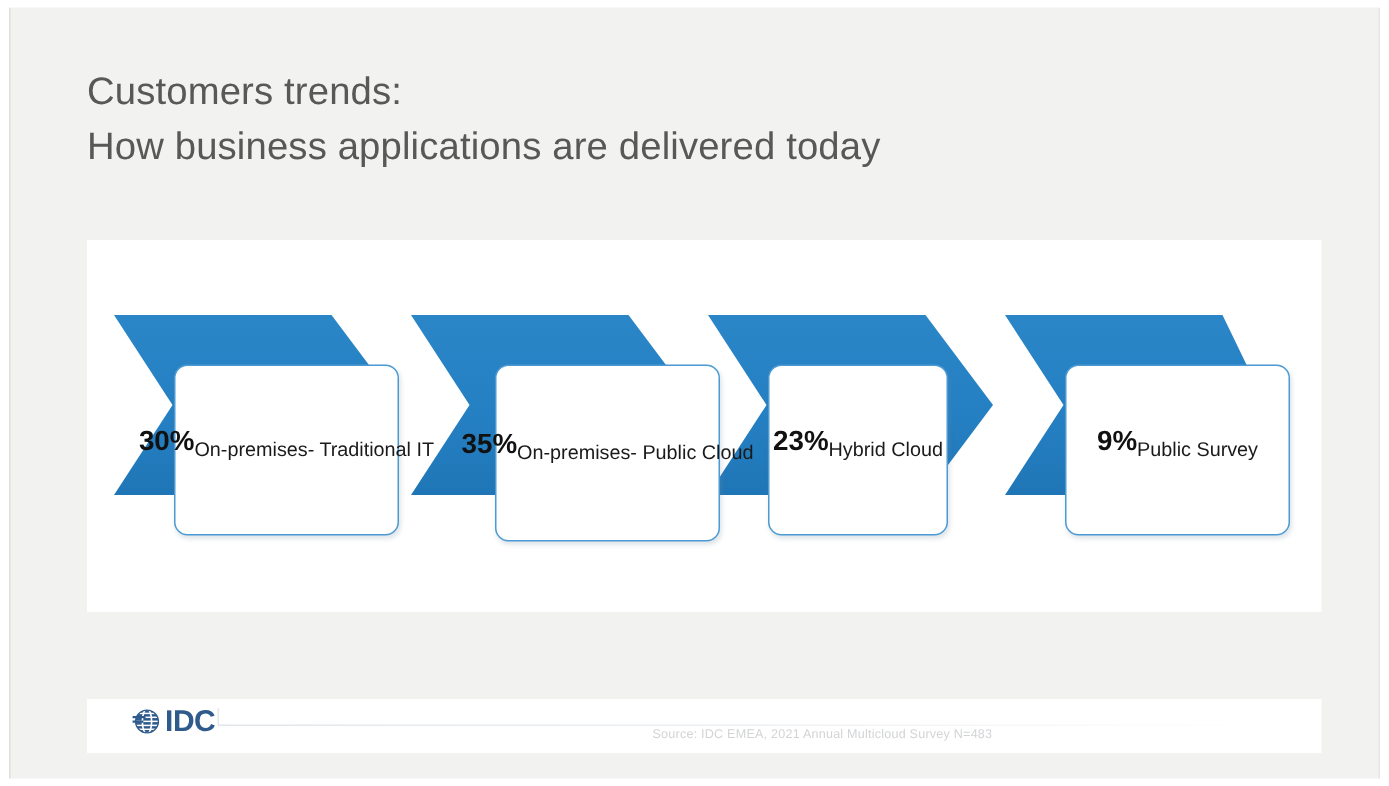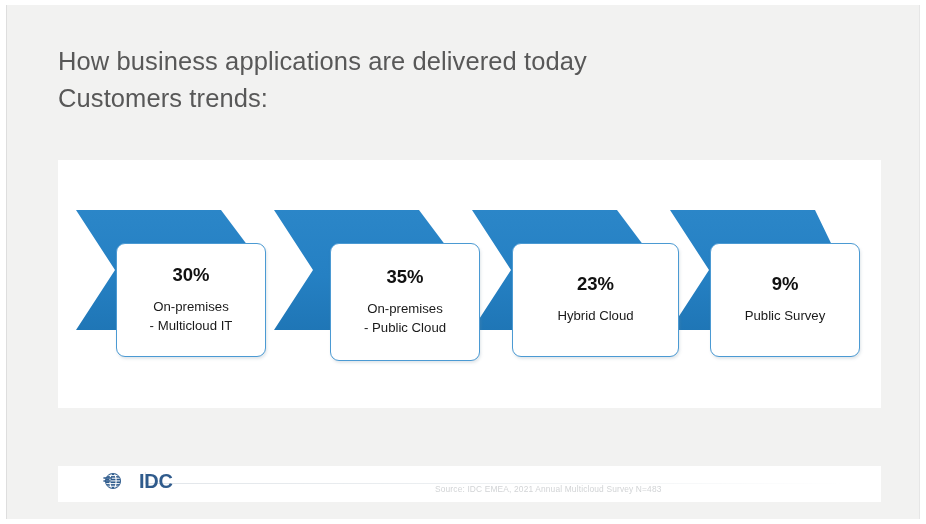--- a/index.html
+++ b/index.html
@@ -58,21 +58,21 @@
 
   
   .card {
     position: absolute;
     background: #ffffff;
     border: 1.6px solid #4b9ad3;
     border-radius: 9px;
     box-sizing: border-box;
     box-shadow: 1px 2px 3px rgba(120,140,160,0.22);
     display: flex;
-    flex-direction: column;
+    flex-direction: row;
     align-items: center;
     justify-content: center;
   }
   .card .pct {
     font-size: 18.5px;
     font-weight: bold;
     color: #111111;
     line-height: 20px;
     margin-bottom: 13px;
   }
@@ -99,24 +99,24 @@
   }
   #footer-divider::before{
     content:"";
     position:absolute;
     left:-1px; top:-11px;
     width: 1px; height: 12px;
     background:#e6e9ec;
   }
   #logo {
     position: absolute;
-    left: 96px; top: 465px;
+    left: 81px; top: 465px;
     display: flex;
     align-items: center;
-    gap: 15px;
+    gap: 1px;
   }
   #logo-text {
     font-size: 20px;
     font-weight: bold;
     color: #2f5b8c;
     letter-spacing: -0.3px;
     line-height: 20px;
   }
   #source-text {
     position: absolute;
@@ -127,22 +127,22 @@
     white-space: nowrap;
   }
 </style>
 </head>
 <body>
 
 <div id="slide">
   <div id="canvas">
 
     <div id="title-block">
+      <div class="title-line">Customers trends:</div>
       <div class="title-line">How business applications are delivered today</div>
-      <div class="title-line">Customers trends:</div>
     </div>
 
     <div id="panel">
 
       <svg class="chev-layer" viewBox="0 0 823 248" width="823" height="248">
         <defs>
           <linearGradient id="chevGrad" x1="0" y1="0" x2="0" y2="1">
             <stop offset="0%" stop-color="#2b86c8"></stop>
             <stop offset="55%" stop-color="#2580c3"></stop>
             <stop offset="100%" stop-color="#1f76b6"></stop>
@@ -154,30 +154,30 @@
         <polygon fill="url(#chevGrad)" points="216,50 361,50 406,110 361,170 216,170 255,110"></polygon>
 
         <polygon fill="url(#chevGrad)" points="414,50 559,50 604,110 559,170 414,170 453,110"></polygon>
 
         <polygon fill="url(#chevGrad)" points="612,50 757,50 786,110 757,170 612,170 651,110"></polygon>
       </svg>
 
       <div class="card" style="left:58px; top:83px; width:150px; height:114px;">
         <div class="pct">30%</div>
         <div class="lbl">On-premises</div>
-        <div class="lbl">- Multicloud IT</div>
+        <div class="lbl">- Traditional IT</div>
       </div>
 
       <div class="card" style="left:272px; top:83px; width:150px; height:118px;">
         <div class="pct">35%</div>
         <div class="lbl">On-premises</div>
         <div class="lbl">- Public Cloud</div>
       </div>
 
-      <div class="card" style="left:454px; top:83px; width:167px; height:114px;">
+      <div class="card" style="left:454px; top:83px; width:120px; height:114px;">
         <div class="pct">23%</div>
         <div class="lbl">Hybrid Cloud</div>
       </div>
 
       <div class="card" style="left:652px; top:83px; width:150px; height:114px;">
         <div class="pct">9%</div>
         <div class="lbl">Public Survey</div>
       </div>
 
     </div>

